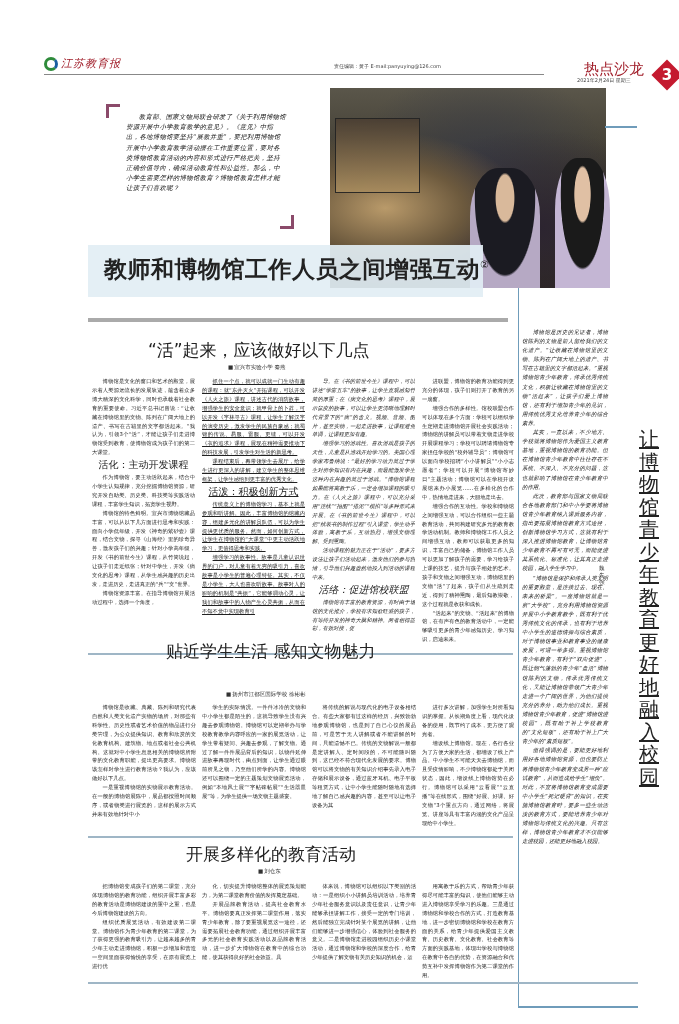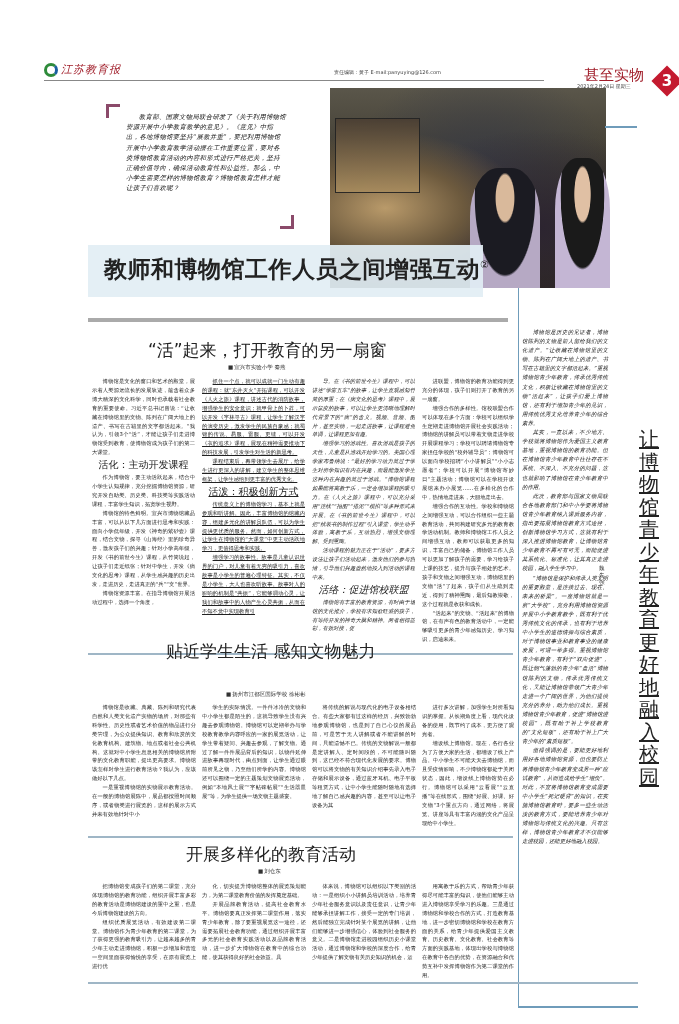--- a/index.html
+++ b/index.html
@@ -1,20 +1,20 @@
 <!DOCTYPE html>
 <html><head>
 <meta charset="utf-8">
 <style>
   * { margin:0; padding:0; box-sizing:border-box; }
   html, body { width:679px; height:1024px; background:#ffffff; overflow:hidden; }
   body { position:relative; font-family:"DejaVu Sans", sans-serif; color:#222; }
 
   
-  .masthead { position:absolute; left:44px; top:62px; width:580px; height:28px; }
+  .masthead { position:absolute; left:44px; top:56px; width:580px; height:28px; }
   .logo { position:absolute; left:0; top:0; display:flex; align-items:center; gap:3px; }
   .logo-e { width:14px; height:14px; border-radius:50%; border:3px solid #2e8b3a; border-right-color:#1a5fa0; position:relative; }
   .logo-text { font-family:"DejaVu Serif", serif; font-size:11px; color:#a01c28; font-style:italic; letter-spacing:1px; }
   .mast-rule { position:absolute; left:0; top:18px; width:500px; height:1px; background:#888; }
   .editor-line { position:absolute; left:290px; top:7px; font-size:5px; color:#444; white-space:nowrap; }
   .section-name { position:absolute; left:540px; top:4px; font-size:15px; color:#a01c28; font-family:"DejaVu Sans", sans-serif; white-space:nowrap; }
   .date-line { position:absolute; left:533px; top:21px; font-size:5px; color:#444; white-space:nowrap; }
   .page-num { position:absolute; left:612px; top:8px; width:22px; height:22px; background:#c41a2f; transform:rotate(45deg); }
   .page-num span { position:absolute; left:0; top:0; width:22px; height:22px; line-height:22px; text-align:center; color:#fff; font-weight:bold; font-size:15px; transform:rotate(-45deg); }
 
@@ -65,21 +65,21 @@
 </head>
 <body>
 
 <div class="masthead">
   <div class="logo">
     <span class="logo-e"></span>
     <span class="logo-text">江苏教育报</span>
   </div>
   <div class="mast-rule"></div>
   <div class="editor-line">责任编辑：黄子  E-mail:panyuying@126.com</div>
-  <div class="section-name">甚至实物</div>
+  <div class="section-name">热点沙龙</div>
   <div class="date-line">2021年2月24日    星期三</div>
   <div class="page-num">
     <span>3</span>
   </div>
 </div>
 
 <div class="photo">
   <div class="case"></div>
   <div class="girl1"></div>
   <div class="girl2"></div>
@@ -103,21 +103,21 @@
 <div class="side-author">魏先强</div>
 <div class="side-text">
   <p>博物馆是历史的见证者，博物馆陈列的文物是前人留给我们的文化遗产。“让收藏在博物馆里的文物、陈列在广阔大地上的遗产、书写在古籍里的文字都活起来。”重视博物馆青少年教育，传承优秀传统文化，积极让收藏在博物馆里的文物“活起来”，让孩子们爱上博物馆，还有利于增加青少年的见识，用传统优秀文化培养青少年的综合素养。</p>
   <p>其实，一直以来，不少地方、学校就将博物馆作为爱国主义教育基地，重视博物馆的教育功能。但在博物馆青少年教育中往往存在不系统、不深入、不充分的问题，这也就影响了博物馆在青少年教育中的作用。</p>
   <p>此次，教育部与国家文物局联合各地教育部门和中小学要将博物馆青少年教育纳入课后服务内容，指出要拓展博物馆教育方式途径，创新博物馆学习方式，这就有利于深入推进博物馆教育，让博物馆青少年教育不再可有可无，而能促进其系统化、标准化，让其真正走进校园，融入学生学习中。</p>
   <p>“博物馆是保护和传承人类文明的重要殿堂，是连接过去、现在、未来的桥梁”。一座博物馆就是一所“大学校”，充分利用博物馆资源开展中小学教育教学，既有利于优秀传统文化的传承，也有利于培养中小学生的道德情操与综合素质，对于博物馆事业和教育事业的健康发展，可谓一举多得。重视博物馆青少年教育，有利于“双向促进”，既让朝气蓬勃的青少年“盘活”博物馆陈列的文物，传承优秀传统文化，又能让博物馆带领广大青少年走进一个广阔的世界，为他们提供充分的养分，助力他们成长。重视博物馆青少年教育，促进“博物馆进校园”，既有助于补上学校教育的“文化短板”，还有助于补上广大青少年的“素质短板”。</p>
   <p>值得强调的是，要能更好地利用好各地博物馆资源，但也要防止将博物馆青少年教育变成另一种“应试教育”，从而造成给学生“增负”。对此，不宜将博物馆教育变成需要中小学生“死记硬背”的知识，在实施博物馆教育时，要多一些生动活泼的教育方式，要能培养青少年对博物馆与传统文化的兴趣。只有这样，博物馆青少年教育才不仅能够走进校园，还能更好地融入校园。</p>
 </div>
 
 <div class="gray-rule"></div>
-<div class="sec-title" style="left:148px; top:339px;">“活”起来，打开教育的另一扇窗</div>
+<div class="sec-title" style="left:148px; top:339px;">“活”起来，应该做好以下几点</div>
 <div class="byline" style="left:228px; top:364px;">宜兴市实验小学  秦燕</div>
 
 <div class="col" style="left:92px; top:377px; width:103px; height:272px; overflow:hidden;">
   <p>博物馆是文化的窗口和艺术的殿堂，展示着人类源远流长的发展轨迹，蕴含着众多博大精深的文化科学，同时也承载着社会教育的重要使命。习近平总书记曾说：“让收藏在博物馆里的文物、陈列在广阔大地上的遗产、书写在古籍里的文字都活起来。”我认为，引领3个“活”，才能让孩子们走进博物馆受到教育，使博物馆成为孩子们的第二大课堂。</p>
   <h4>活化：主动开发课程</h4>
   <p>作为博物馆，要主动活跃起来，结合中小学生认知规律，充分挖掘博物馆资源，研究开发自助类、历史类、科技类等实践活动课程，丰富学生知识，拓宽学生视野。</p>
   <p>博物馆的特色鲜明。宜兴市博物馆藏品丰富，可以从以下几方面进行思考和实践：面向小学低年级，开发《神奇的紫砂壶》课程，结合文物，探寻《山海经》里的珍奇异兽，激发孩子们的兴趣；针对小学高年级，开发《书的前世今生》课程，从竹简说起，让孩子们走近纸张；针对中学生，开发《病文化的思考》课程，从学生感兴趣的历史出发，走进历史，走进真正的“兵”“文”世界。</p>
   <p>博物馆资源丰富。在指导博物馆开展活动过程中，选择一个角度，</p>
 </div>
 <div class="col" style="left:202px; top:377px; width:103px; height:272px; overflow:hidden;text-decoration:underline;">

